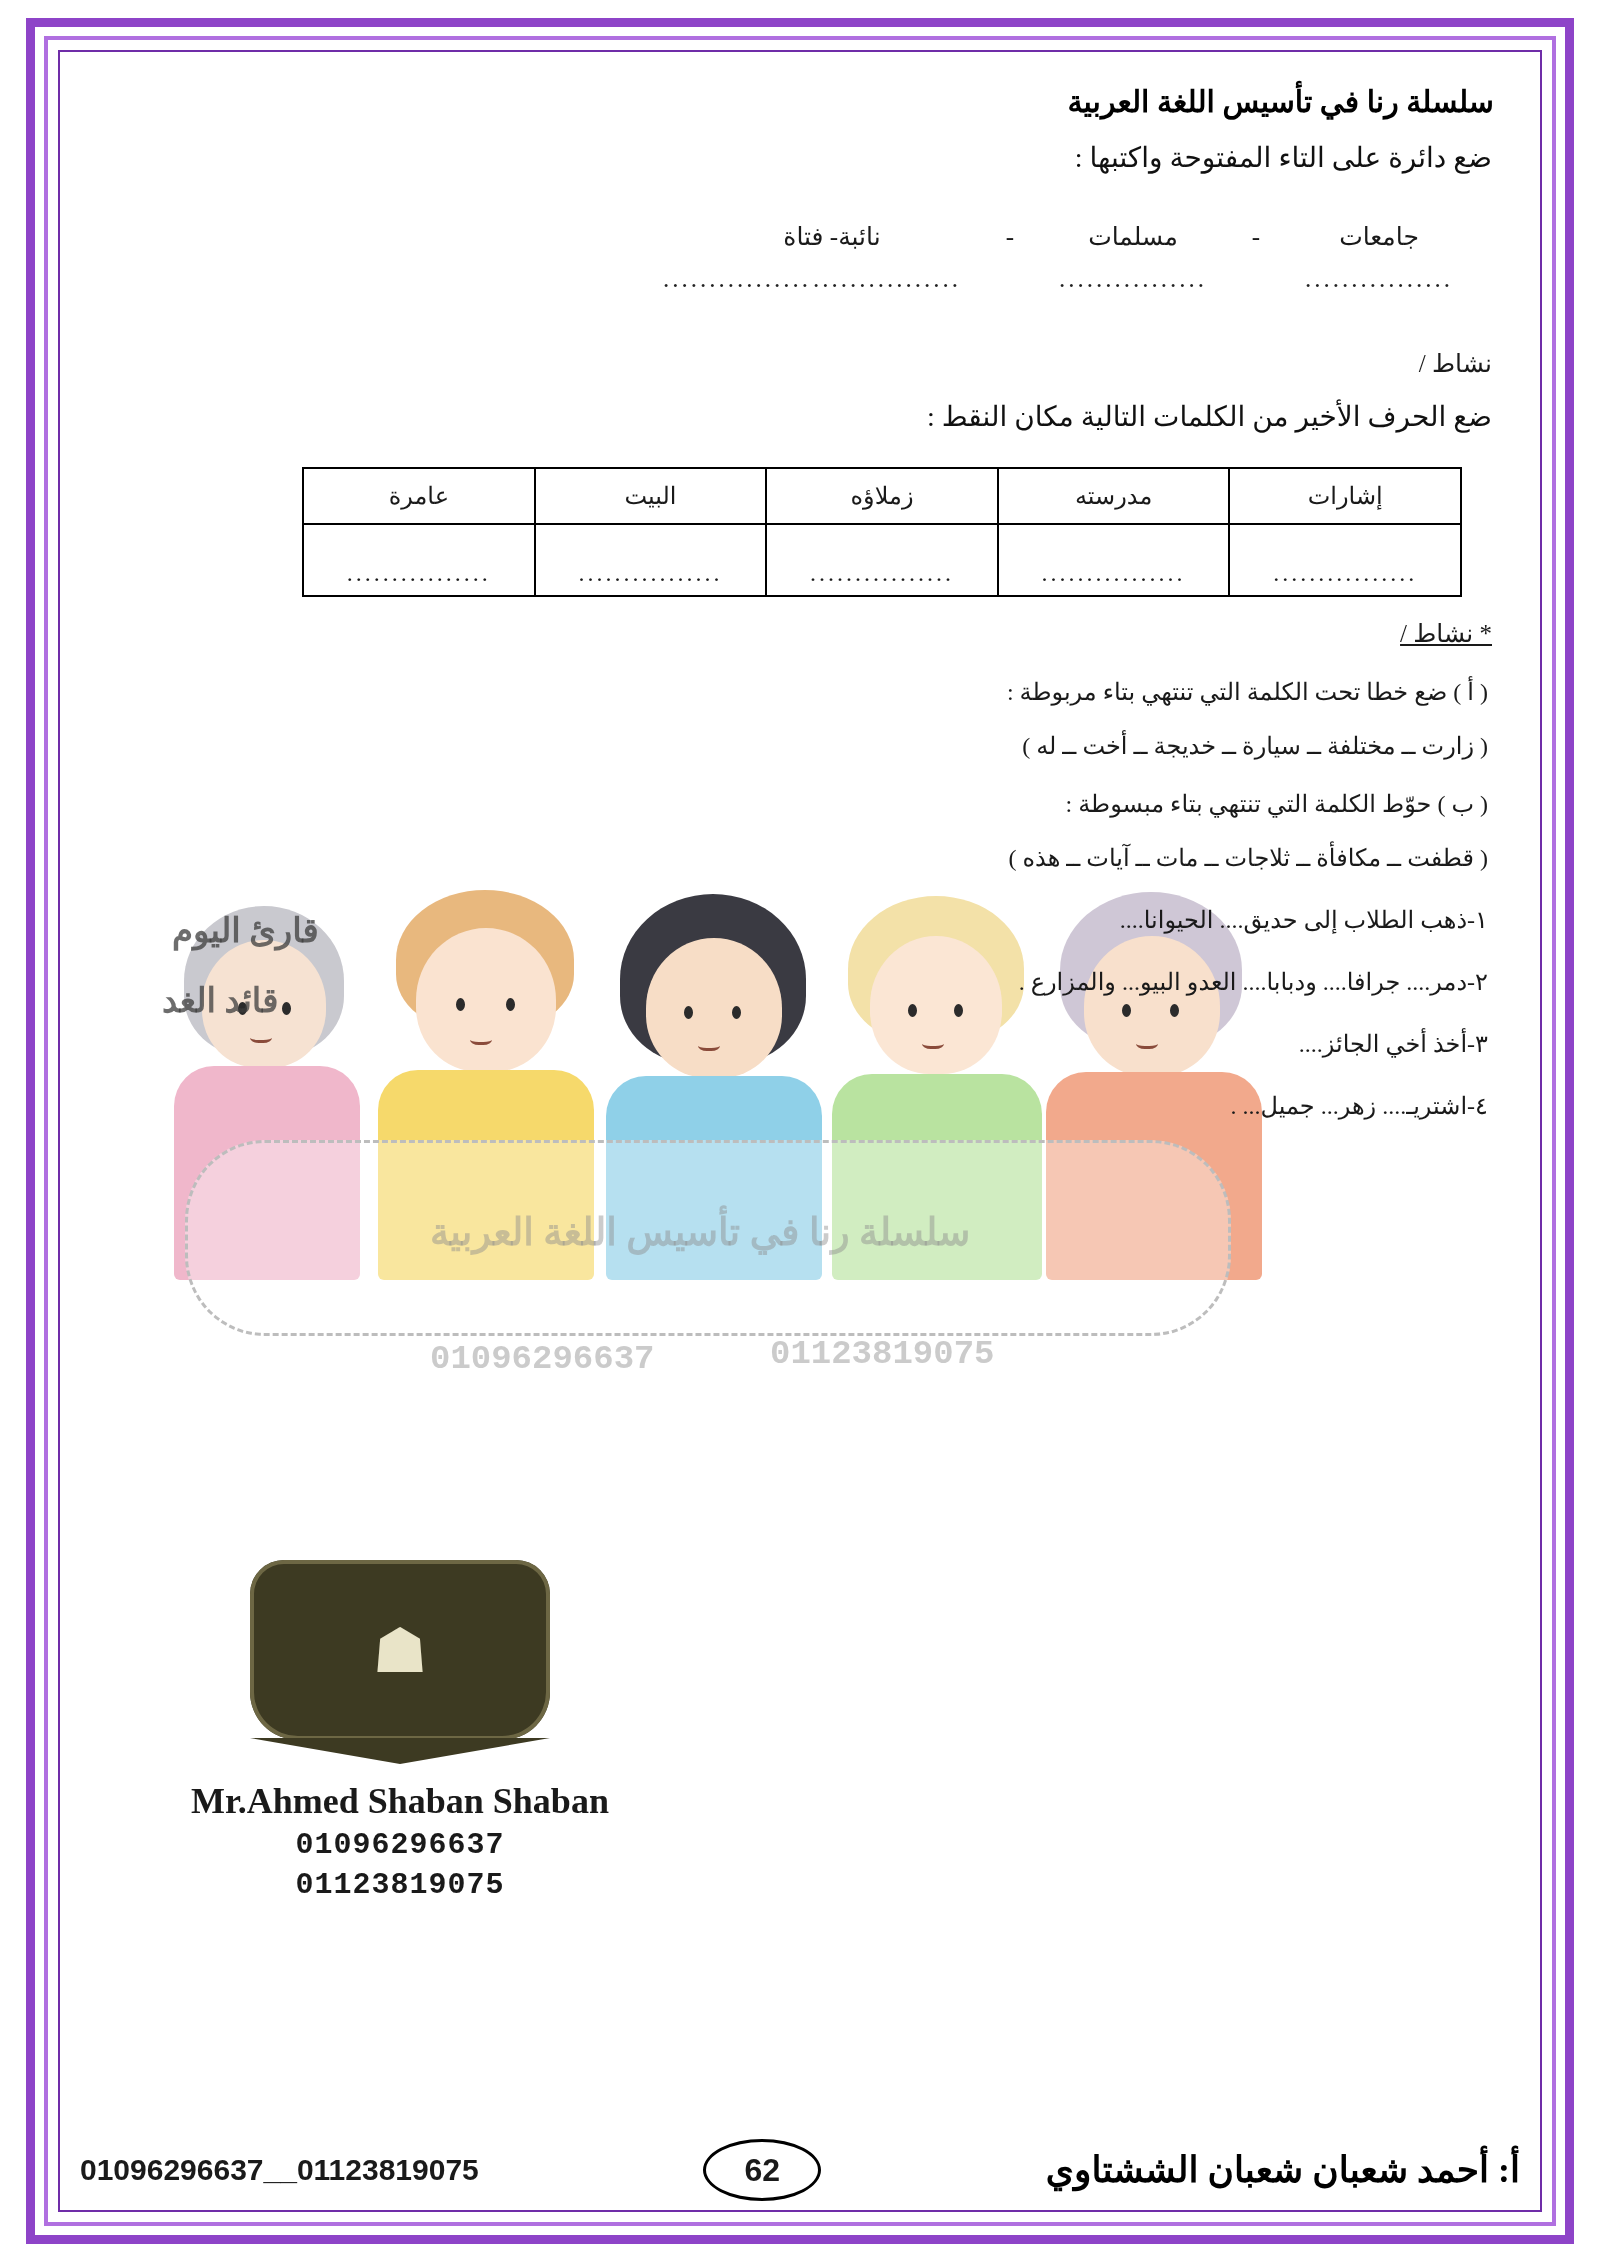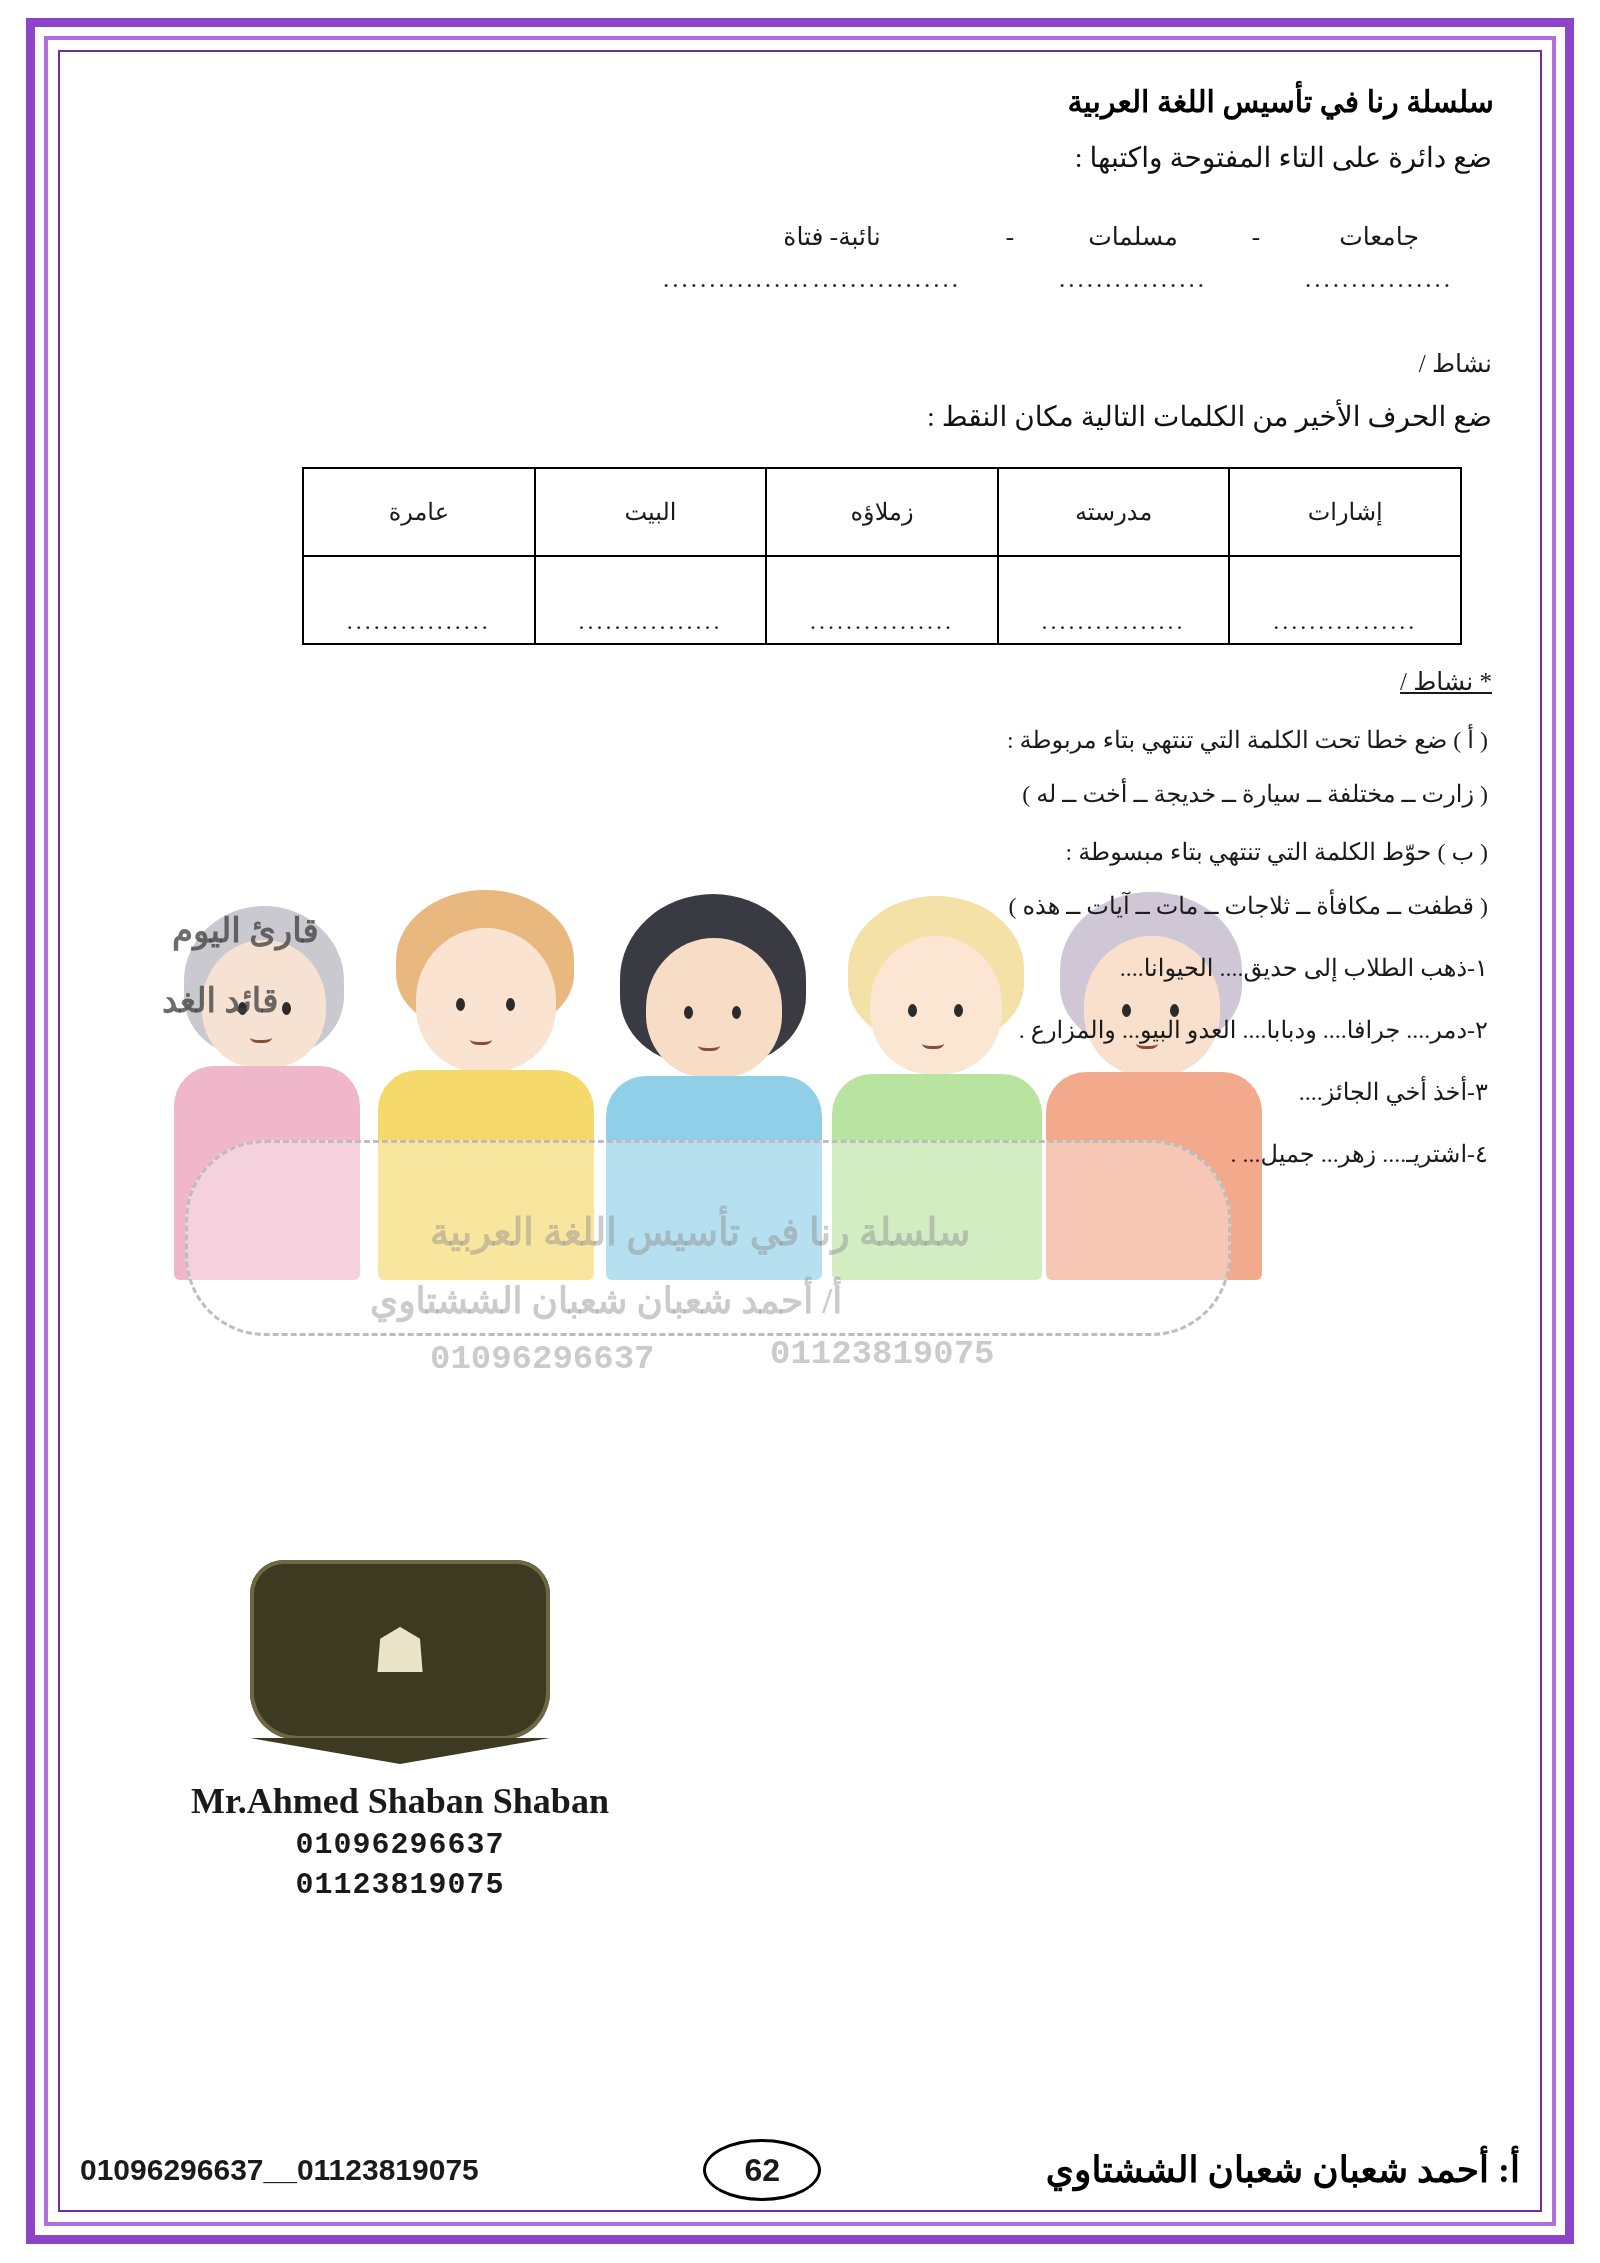--- a/index.html
+++ b/index.html
@@ -139,21 +139,21 @@
     margin-right: 34px;
     border-collapse: collapse;
     direction: rtl;
     table-layout: fixed;
   }
   table.words-table td {
     border: 2px solid #000;
     height: 46px;
     text-align: center;
     font-size: 24px;
-    padding: 20px 2px;
+    padding: 4px 2px;
   }
   table.words-table td.blank {
     height: 58px;
     font-size: 24px;
     letter-spacing: 3px;
     vertical-align: bottom;
     padding-bottom: 8px;
   }
 
   
@@ -396,21 +396,20 @@
     </div>
 
     <div class="speech"></div>
 
     <div style="position:absolute; left:132px; top:30px; width:260px; height:230px;">
       <div class="wm-text" style="left:40px; top:40px; font-size:34px; color:rgba(60,60,60,0.75); font-family:'Liberation Serif',serif;">قارئ اليوم</div>
       <div class="wm-text" style="left:30px; top:110px; font-size:34px; color:rgba(60,60,60,0.75); font-family:'Liberation Serif',serif;">قائد الغد</div>
     </div>
 
     <div class="wm-text" style="left:430px; top:370px; font-size:38px; font-family:'Liberation Serif',serif;">سلسلة رنا في تأسيس اللغة العربية</div>
-    <div class="wm-text" style="left:370px; top:440px; font-size:36px; font-family:'Liberation Serif',serif;">أ/ أحمد شعبان شعبان الششتاوي</div>
     <div class="wm-text" style="left:430px; top:500px; font-size:34px; font-family:'Liberation Mono',monospace;">01096296637</div>
     <div class="wm-text" style="left:770px; top:495px; font-size:34px; font-family:'Liberation Mono',monospace;">01123819075</div>
   </div>
 
   <div class="logo-block">
     <div class="logo-shield">
       <div class="logo-mark">☗</div>
     </div>
     <div class="logo-name">Mr.Ahmed Shaban Shaban</div>
     <div class="logo-phone">01096296637</div>

